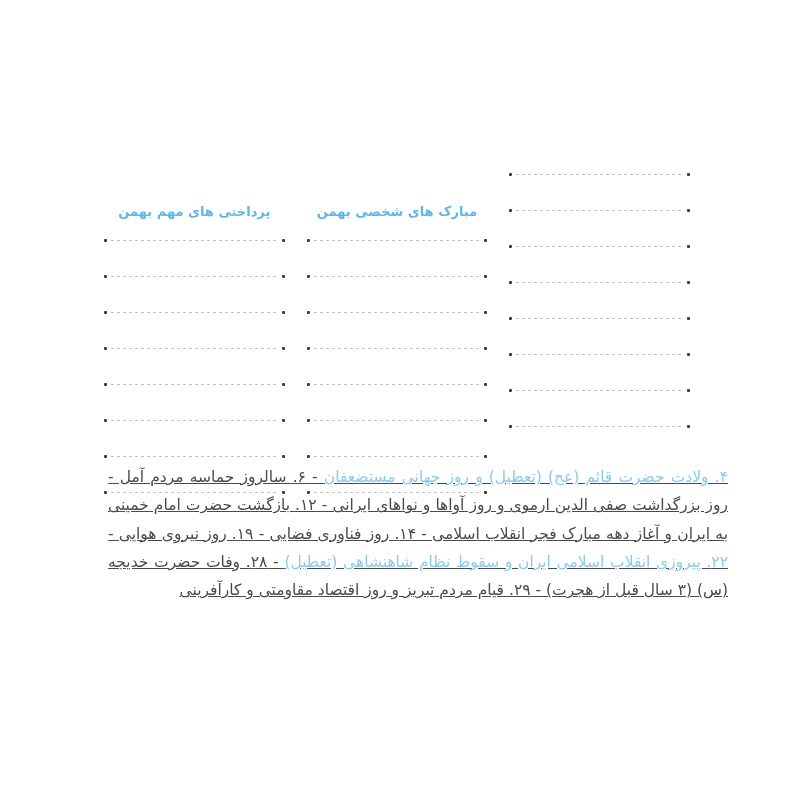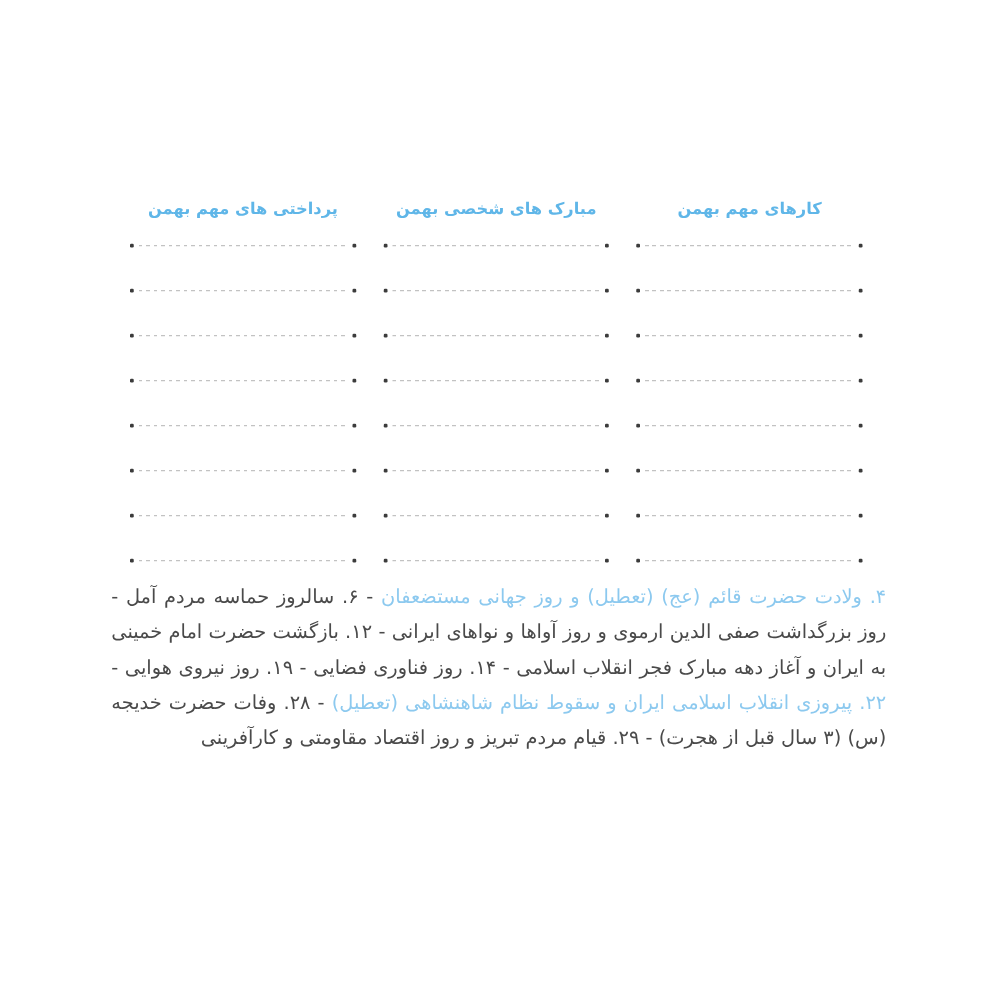--- a/index.html
+++ b/index.html
@@ -28,20 +28,21 @@
     min-width: 0;
   }
   .column-header {
     color: var(--header-blue, #5FB6E8);
     font-weight: bold;
     font-size: 13px;
     text-align: center;
     height: 22px;
     line-height: 20px;
     white-space: nowrap;
+    margin-top: 44px;
   }
   .lines-container {
     padding-top: 16px;
   }
   .line-row {
     height: 36px;
     display: flex;
     align-items: flex-start;
     direction: ltr;
   }
@@ -57,40 +58,40 @@
     flex: 1 1 auto;
     height: 1px;
     margin: 0 4px;
     background-image: repeating-linear-gradient(to right,
       var(--line-gray, #C2C2C2) 0px, var(--line-gray, #C2C2C2) 3px,
       transparent 3px, transparent 6px);
   }
   .events-paragraph {
     position: absolute;
     top: 463px;
-    left: 89px;
+    left: 108px;
     width: 620px;
     direction: rtl;
     unicode-bidi: plaintext;
     text-align: justify;
     font-size: 15.5px;
     line-height: 28.3px;
     color: var(--body-text, #4A4A4A);
+    text-decoration: underline;
   }
   .events-paragraph .seg.highlight {
     color: var(--highlight-blue, #8CC9EF);
   }
 </style>
 </head>
 <body style="background: rgb(255, 255, 255);">
 
 <div class="columns-section">
 
   <div class="planner-column">
-    <div class="column-header">کارهای مهم بهمن</div>
     <div class="lines-container">
         <div class="line-row">
           <span class="dot"></span>
           <span class="rule"></span>
           <span class="dot"></span>
         </div>
         <div class="line-row">
           <span class="dot"></span>
           <span class="rule"></span>
           <span class="dot"></span>

